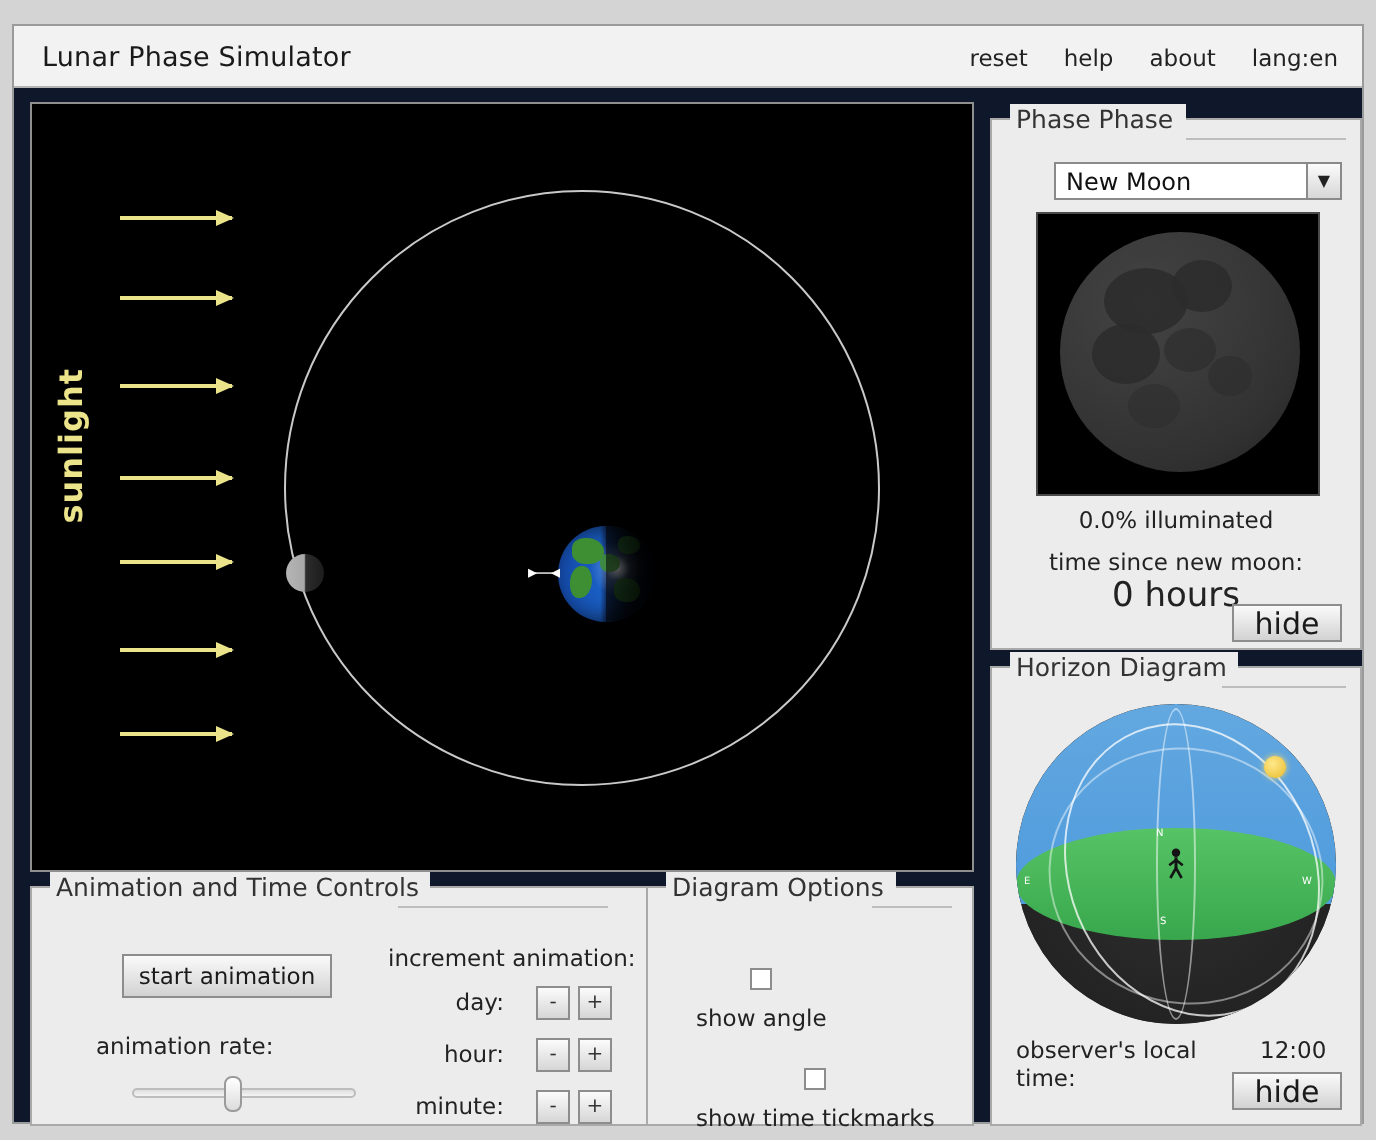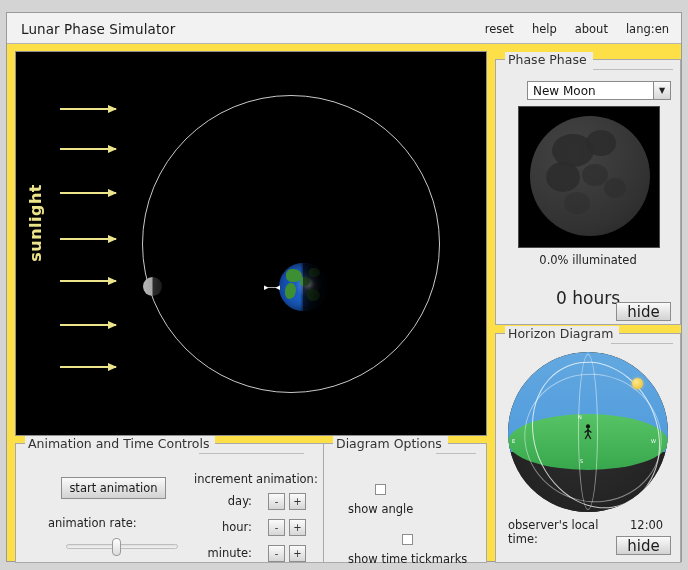--- a/index.html
+++ b/index.html
@@ -16,21 +16,21 @@
     overflow: hidden;
   }
 
   
   #app {
     position: absolute;
     left: 6px;
     top: 12px;
     width: 676px;
     height: 550px;
-    background: #fde047;
+    background: #0f172a;
     border: 1px solid #9a9a9a;
     box-sizing: border-box;
   }
 
   
   #titlebar {
     position: absolute;
     left: 0; top: 0;
     width: 100%;
     height: 31px;
@@ -590,20 +590,21 @@
         <div class="mare" id="mare1"></div>
         <div class="mare" id="mare2"></div>
         <div class="mare" id="mare3"></div>
         <div class="mare" id="mare4"></div>
         <div class="mare" id="mare5"></div>
         <div class="mare" id="mare6"></div>
       </div>
     </div>
 
     <div id="illum-text">0.0% illuminated</div>
+    <div id="since-label">time since new moon:</div>
     <div id="since-value">0 hours</div>
 
     <div class="hide-btn" id="moon-hide-btn">hide</div>
   </div>
 
   <div class="panel" id="horizon-panel">
     <div class="panel-legend">Horizon Diagram</div>
     <div class="legend-rule" style="left:115px; width:62px;"></div>
 
     <div id="horizon-sphere">

